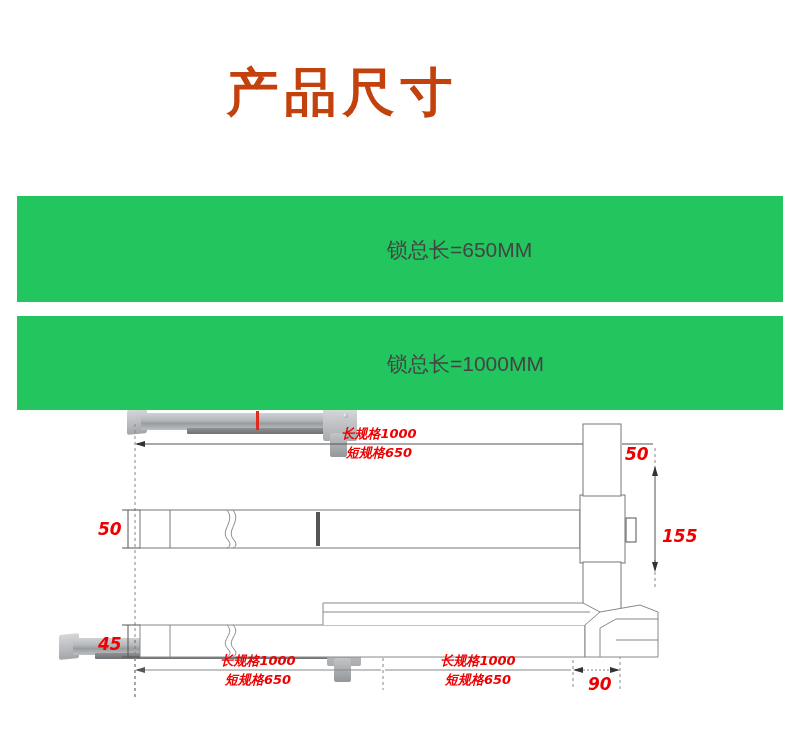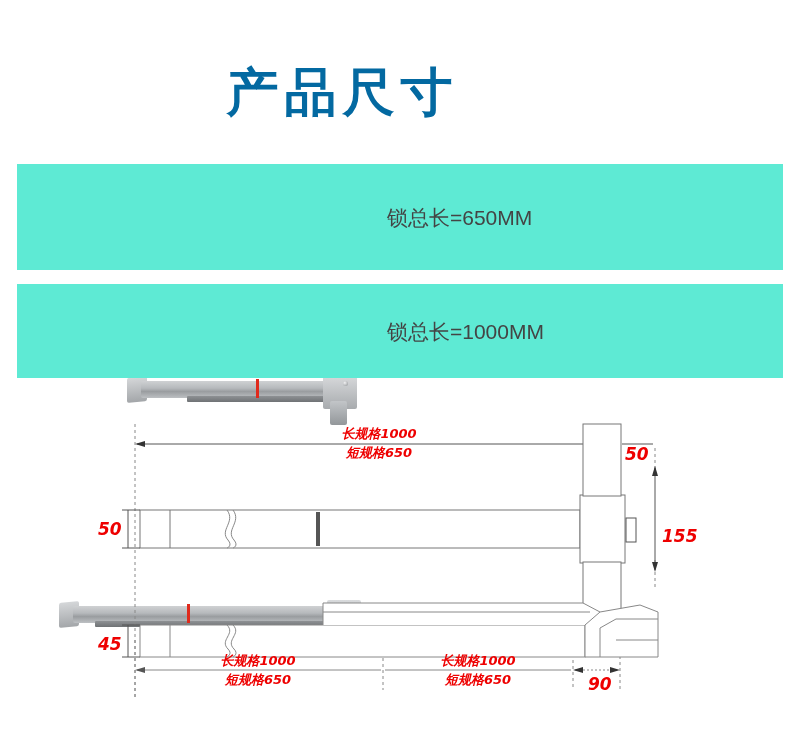--- a/index.html
+++ b/index.html
@@ -8,29 +8,30 @@
     background:#ffffff;
     font-family:"Liberation Sans","DejaVu Sans",sans-serif;
     overflow:hidden;position:relative;
   }
   .page{position:relative;width:800px;height:743px;}
 
   
   .title{
     position:absolute;left:0;top:58px;width:685px;
     text-align:center;
-    font-size:52px;font-weight:bold;color:#0369a1;
+    font-size:52px;font-weight:bold;color:#c2410c;
     letter-spacing:6px;
     font-family:"DejaVu Sans","Liberation Sans",sans-serif;
   }
 
   
   .card{
     position:absolute;left:17px;width:766px;
-    background:#5eead4;
+    background:#22c55e;
+    margin-top:32px;
   }
   #card-1{top:164px;height:106px;}
   #card-2{top:284px;height:94px;}
 
   .card-text{
     position:absolute;left:370px;top:50%;
     transform:translateY(-50%);
     color:#444444;
     font-size:21px;line-height:33px;
     white-space:nowrap;

